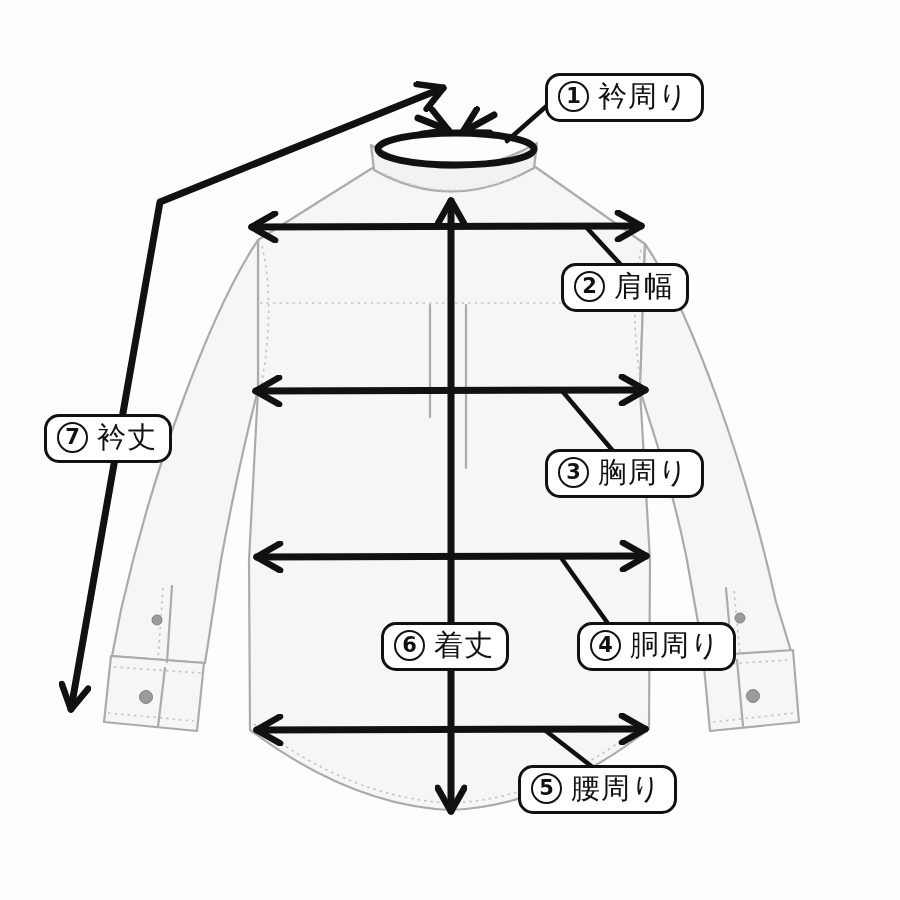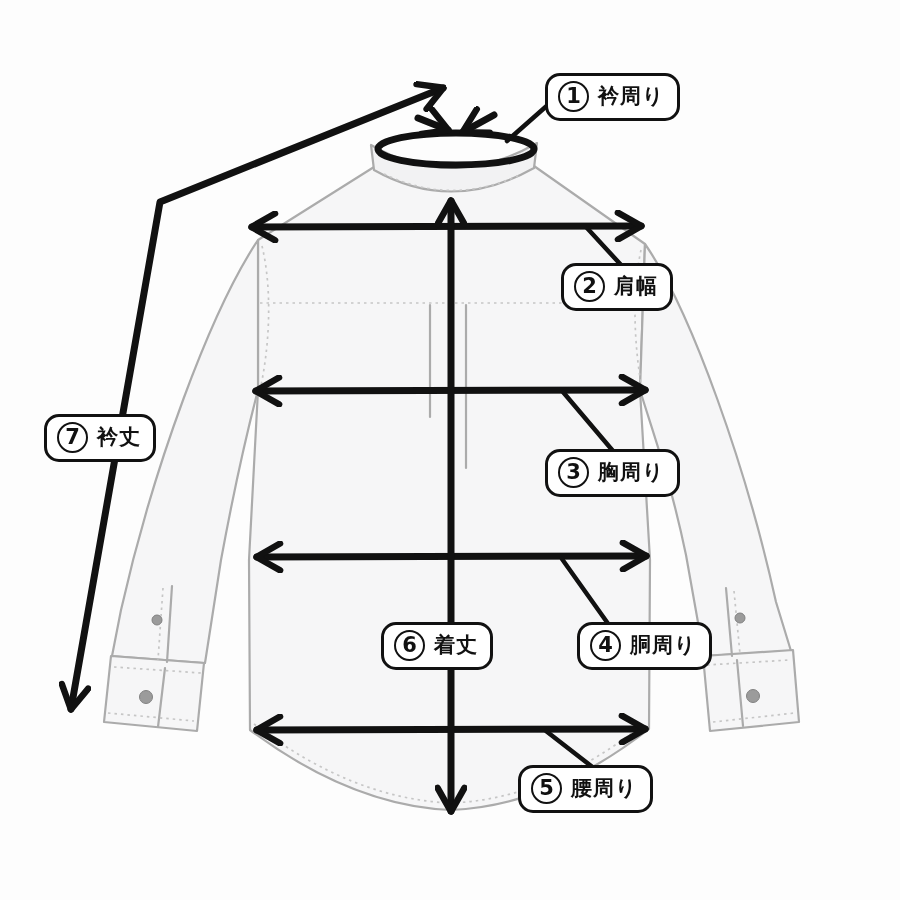--- a/index.html
+++ b/index.html
@@ -24,21 +24,21 @@
     box-sizing:border-box;
   }
   .label .num{
     width:31px;height:31px;flex:0 0 31px;
     border:2.6px solid #111111;border-radius:50%;
     display:inline-flex;align-items:center;justify-content:center;
     font-size:21px;font-weight:700;color:#111111;line-height:1;
     box-sizing:border-box;
   }
   .label .txt{
-    font-size:21px;font-weight:700;color:#111111;line-height:1.1;
+    font-size:29px;font-weight:400;color:#111111;line-height:1.1;
     letter-spacing:1px;
   }
 </style>
 </head>
 <body>
 
 <div id="stage">
 
   <svg width="900" height="900" viewBox="0 0 900 900">
     <defs>

